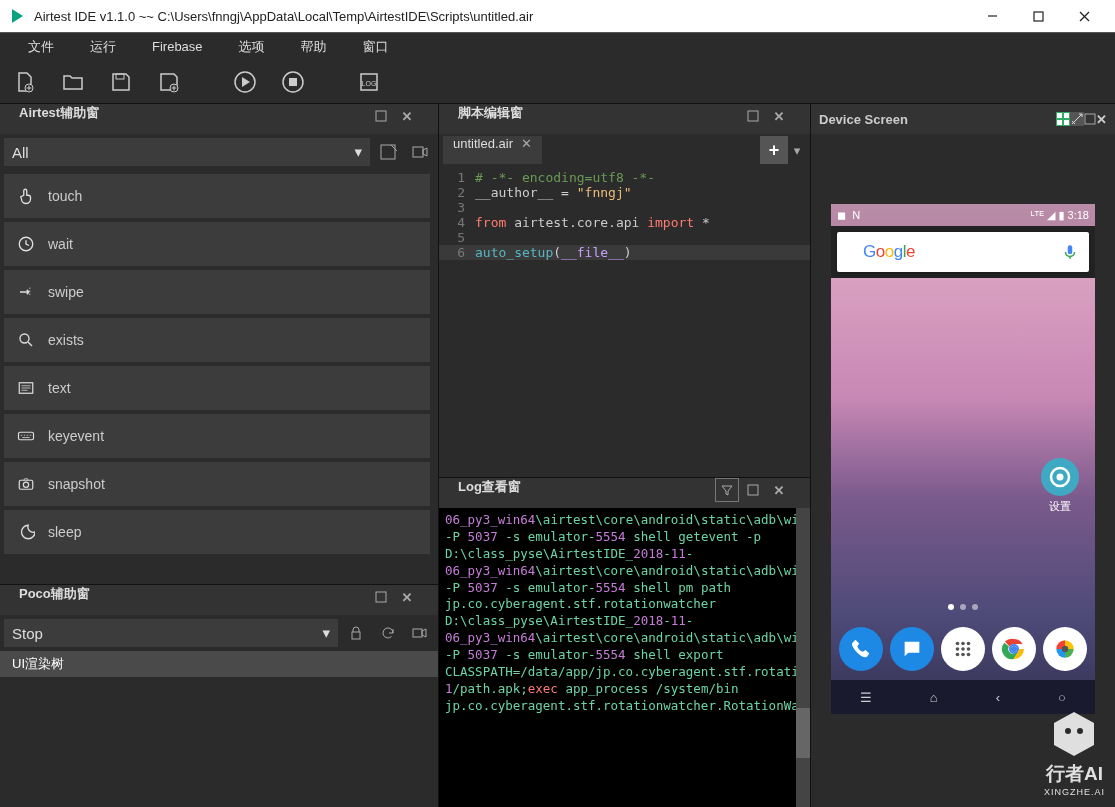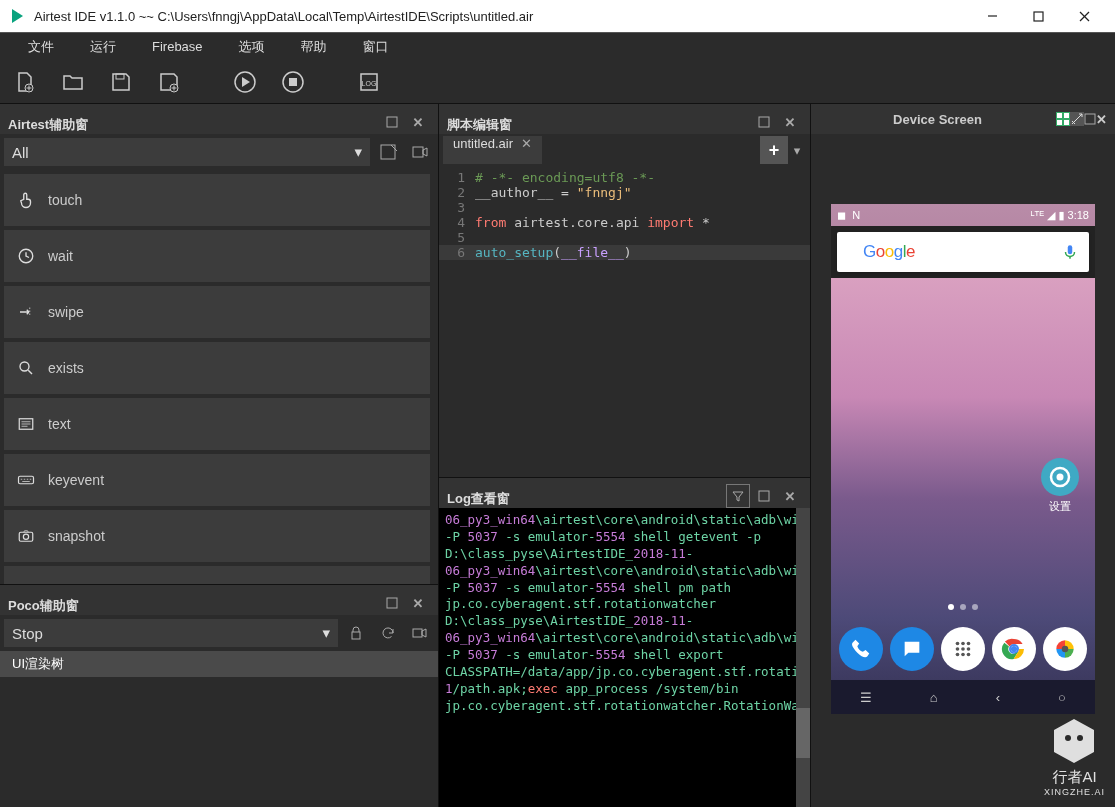--- a/index.html
+++ b/index.html
@@ -9,28 +9,28 @@
 .titlebar .title { flex: 1; font-size: 13px; }
 .titlebar .winbtn { width: 46px; height: 32px; display: flex; align-items: center; justify-content: center; cursor: pointer; }
 .menubar { height: 28px; background: #2b2b2b; display: flex; align-items: center; padding: 0 10px; color: #ddd; border-top:1px solid #555; }
 .menubar .item { padding: 0 18px; cursor: pointer; font-size: 13px; }
 .toolbar { height: 44px; background: #2b2b2b; display: flex; align-items: center; padding: 0 10px; gap: 18px; border-bottom: 1px solid #111; }
 .toolbar .tbbtn { width: 30px; height: 30px; display: flex; align-items: center; justify-content: center; cursor: pointer; }
 .main { display: flex; height: calc(807px - 32px - 28px - 44px); }
 .leftcol { width: 438px; display: flex; flex-direction: column; background: #2b2b2b; }
 .midcol { width: 372px; display: flex; flex-direction: column; background: #000000; border-left: 1px solid #111; }
 .rightcol { flex: 1; display: flex; flex-direction: column; background: #2b2b2b; border-left: 1px solid #111; }
-.panel-header { height: 30px; display: flex; align-items: flex-end; padding: 0 8px; background: #333; font-weight: bold; color: #ddd; }
+.panel-header { height: 30px; display: flex; align-items: flex-start; padding: 0 19px; background: #333; font-weight: bold; color: #ddd; }
 .panel-header .ph-title { flex: 1; }
 .panel-header .ph-btn { width: 24px; height: 24px; display: flex; align-items: center; justify-content: center; cursor: pointer; margin-left: 2px; color: #aaa; }
 .filter-row { display: flex; align-items: center; padding: 4px; background: #2b2b2b; gap: 4px; }
 .filter-select { flex: 1; height: 28px; background: #3c3c3c; color: #ddd; border: none; padding: 0 8px; display: flex; align-items: center; justify-content: space-between; cursor: pointer; font-size: 15px;}
 .filter-iconbtn { width: 28px; height: 28px; display: flex; align-items: center; justify-content: center; cursor: pointer; color: #aaa; }
 .action-list { flex: 1; overflow-y: auto; padding: 4px 8px 0 4px; }
-.action-item { height: 52px; background: #3c3c3c; margin-bottom: 4px; display: flex; align-items: center; padding: 0 12px; gap: 12px; cursor: pointer; font-size: 14px; }
+.action-item { height: 44px; background: #3c3c3c; margin-bottom: 4px; display: flex; align-items: center; padding: 0 12px; gap: 12px; cursor: pointer; font-size: 14px; }
 .action-item .aicon { width: 20px; display: flex; justify-content: center; color: #ddd; }
 .poco-panel { border-top: 1px solid #111; }
 .poco-row { display: flex; align-items: center; padding: 4px; gap: 4px; }
 .poco-tree { padding: 4px 12px; background: #4a4a4a; color: #fff; font-size: 13px; }
 .editor-tabs { height: 32px; display: flex; align-items: center; background: #2b2b2b; padding: 0 4px; }
 .editor-tab { padding: 0 10px; height: 28px; display: flex; align-items: flex-start; gap: 8px; color: #ddd; background: #3c3c3c; cursor: pointer; }
 .editor-tab .close { color: #aaa; cursor: pointer; }
 .editor-tabs .spacer { flex: 1; }
 .editor-addbtn { width: 28px; height: 28px; background: #555; display: flex; align-items: center; justify-content: center; cursor: pointer; font-size: 18px; font-weight: bold; color: #fff; }
 .editor-caret { width: 18px; display: flex; align-items: center; justify-content: center; cursor: pointer; color: #aaa; }
@@ -39,21 +39,21 @@
 .gutter { width: 36px; text-align: right; padding-right: 10px; color: #777; user-select: none; }
 .code { flex: 1; white-space: pre; }
 .c-comment { color: #6a9955; } .c-kw { color: #ff7b72; } .c-str { color: #ecbe7b; } .c-ident { color: #c9a0ff; } .c-fn { color: #56b6c2; }
 .current-line { background: #3a3a3a; }
 .log-panel { border-top: 1px solid #111; display:flex; flex-direction:column; }
 .log-body { flex: 1; padding: 4px 6px; font-family: Consolas, monospace; font-size: 12.5px; color: #6dd3a5; overflow: hidden; line-height: 1.35; }
 .log-body .path { color: #c77cd8; }
 .log-body .num { color: #c77cd8; }
 .log-body .exec { color: #ff7b72; }
 .log-body .norm { color: #6dd3a5; }
-.device-header { height: 30px; display: flex; align-items: center; padding: 0 8px; background: #333; font-weight: bold; text-align: center; }
+.device-header { height: 30px; display: flex; align-items: center; padding: 0 8px; background: #333; font-weight: bold; }
 .device-header .ph-title { flex: 1; }
 .device-wrap { flex: 1; display: flex; align-items: flex-start; justify-content: center; background: #2b2b2b; padding-top: 70px; }
 .phone { width: 264px; background: #222; display: flex; flex-direction: column; }
 .statusbar { height: 22px; background: linear-gradient(#b98ca8,#b688a5); display: flex; align-items: center; justify-content: space-between; padding: 0 6px; color: #fff; font-size: 11px; }
 .searchbar { margin: 6px; height: 40px; background: #fff; border-radius: 2px; display: flex; align-items: center; padding: 0 10px; box-shadow: 0 1px 3px rgba(0,0,0,.2); }
 .google-text { font-size: 17px; font-weight: 400; letter-spacing: -.5px; margin-left: 16px; }
 .g1{color:#4285f4}.g2{color:#ea4335}.g3{color:#fbbc05}.g4{color:#34a853}
 .mic { width: 18px; height: 18px; }
 .wallpaper { flex: 1; background: linear-gradient(180deg, #d9a0c0 0%, #c888b5 35%, #7a5a8c 65%, #4d4a78 100%); position: relative; }
 .settings-icon { position: absolute; right: 16px; top: 180px; text-align: center; color: #fff; font-size: 11px; }
@@ -489,15 +489,15 @@
 </div>
 
 <div class="watermark">
   <div class="hex">
       <svg viewBox="0 0 50 50">
         <polygon points="25,3 45,14 45,36 25,47 5,36 5,14" fill="#fff"></polygon>
         <circle cx="19" cy="22" r="3" fill="#2b2b2b"></circle>
         <circle cx="31" cy="22" r="3" fill="#2b2b2b"></circle>
       </svg>
     </div>
-  <div style="font-size:15px;font-weight:normal">行者AI</div>
+  <div style="font-size:19px;font-weight:bold">行者AI</div>
   <div style="font-size:9px;letter-spacing:1px">XINGZHE.AI</div>
 </div>
 
 </body></html>

